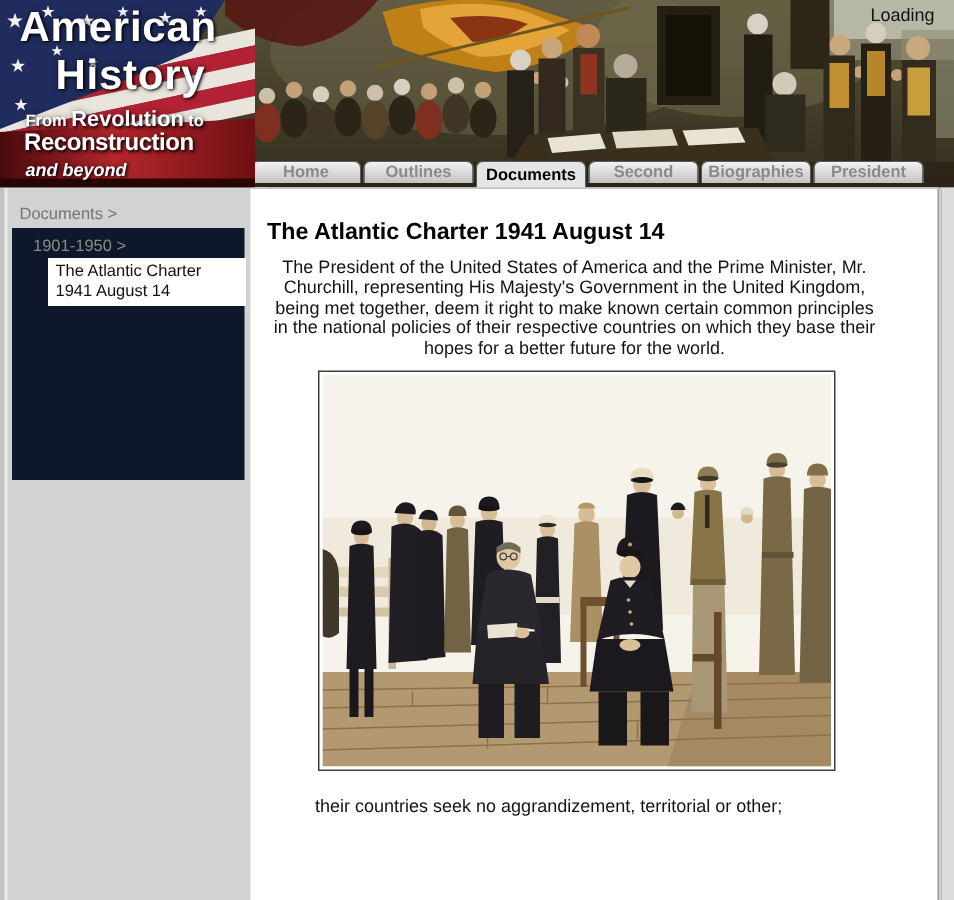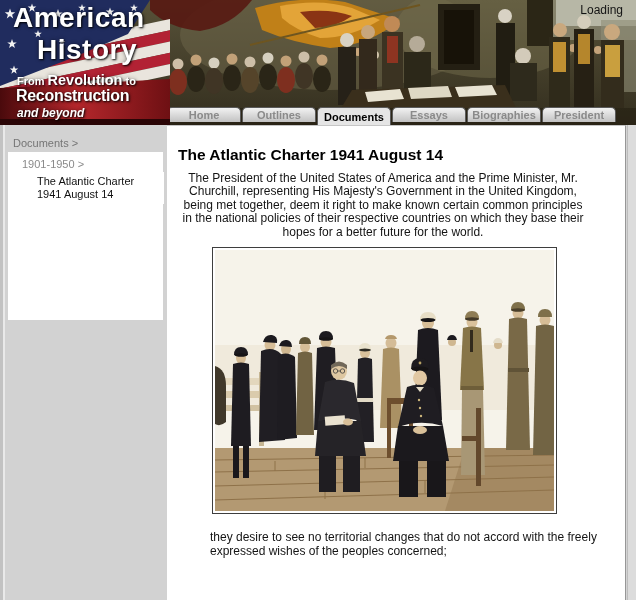--- a/index.html
+++ b/index.html
@@ -31,21 +31,21 @@
     border:1px solid #5a5a5a; border-bottom:none;
     border-radius:5px 5px 0 0; margin-right:1px; cursor:pointer;
     overflow:hidden;
   }
   .tab.active { background:#e5e5e5; color:#000; height:18px; line-height:19px; }
   
   .body-row { position:absolute; top:125px; left:0; right:0; bottom:0; }
   .sidebar { position:absolute; left:0; top:0; width:179px; height:100%; background:#d2d2d2;
     box-shadow: inset 3px 0 0 #c2c2c2, inset 5px 0 0 #e9e9e9; }
   .crumb1 { position:absolute; left:13px; top:12px; font-size:11px; color:#757575; cursor:pointer; }
-  .panel  { position:absolute; left:8px; top:27px; width:155px; height:168px; background:#ffffff; }
+  .panel  { position:absolute; left:8px; top:27px; width:155px; height:168px; background:#0f172a; }
   .crumb2 { position:absolute; left:14px; top:6px; font-size:11px; color:#8a8a8a; cursor:pointer; }
   .selected-item { position:absolute; left:24px; top:20px; width:132px; background:#fff;
     font-size:11px; color:#111; line-height:12.5px; padding:3px 3px 4px 5px; cursor:pointer; }
   .content { position:absolute; left:167px; top:0; width:459px; height:100%; background:#fff;
     border-right:1px solid #979797; border-top:1px solid #c6c6c6; }
   .content-inner { padding:20px 0 0 11px; }
   .doc-title { font-size:15.5px; font-weight:bold; color:#000; margin:0; }
   .doc-intro { margin:8px 0 0 0; font-size:12px; line-height:13.4px; color:#141414; width:410px;text-align:center; }
   .photo-frame { margin:8px 0 0 34px; width:345px; height:267px;
     border:1px solid #3e3e3e; padding:2px; background:#fff; }
@@ -187,21 +187,21 @@
       <div class="lt-fromline"><span>From</span> <span class="big">Revolution</span> <span>to</span></div>
       <div class="lt-recon">Reconstruction</div>
       <div class="lt-beyond">and beyond</div>
     </div>
   </div>
 
   <nav class="tabs">
     <div class="tab">Home</div>
     <div class="tab">Outlines</div>
     <div class="tab active">Documents</div>
-    <div class="tab">Essays</div>
+    <div class="tab">Second</div>
     <div class="tab">Biographies</div>
     <div class="tab">President</div>
   </nav>
 </div>
 
 <div class="body-row">
 
   <aside class="sidebar">
     <div class="crumb1">Documents &gt;</div>
     <div class="panel">
@@ -356,19 +356,19 @@
             <rect x="184" y="211" width="19" height="36" fill="#101017"></rect>
             <rect x="212" y="211" width="19" height="36" fill="#101017"></rect>
             <ellipse cx="205" cy="180" rx="7" ry="4" fill="#dcc49e"></ellipse>
           </g>
 
           <rect width="339" height="261" fill="#b08d5a" opacity="0.06"></rect>
         </svg>
       </div>
 
       <div class="clauses">
-        <div class="clause-text">they desire to see no territorial changes that do not accord with the freely expressed wishes of the peoples concerned;</div>
+        <div class="clause-text">their countries seek no aggrandizement, territorial or other;</div>
       </div>
     </div>
   </main>
 
   <div class="scroll-strip"></div>
 </div>
 
 </body></html>

